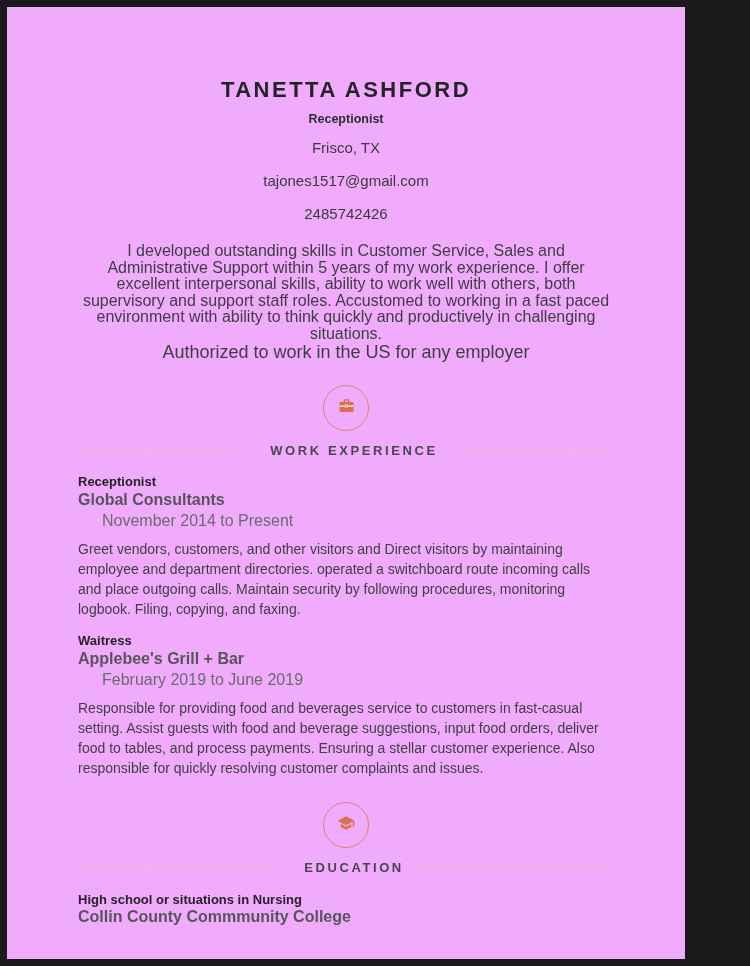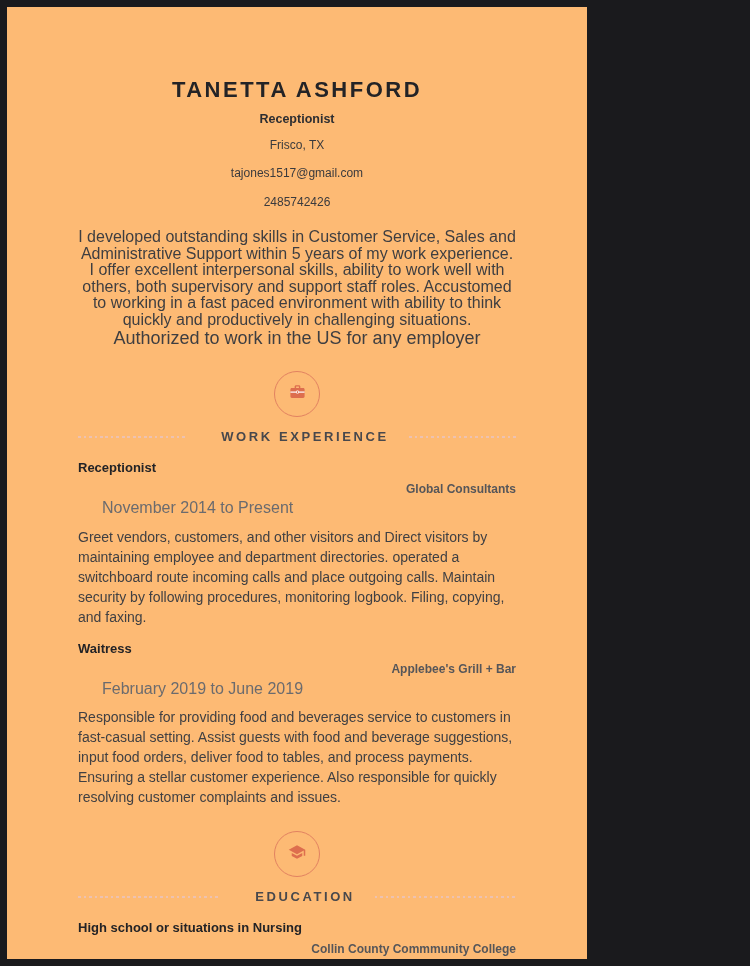--- a/index.html
+++ b/index.html
@@ -6,22 +6,22 @@
   html, body { width: 750px; height: 966px; }
   body {
     background: #1a1a1d;
     font-family: "Liberation Sans", sans-serif;
     position: relative;
     overflow: hidden;
   }
   .page {
     position: absolute;
     top: 7px; left: 7px;
-    width: 580px; height: 952px;
-    background: #fdba74;
+    width: 678px; height: 952px;
+    background: #f0abfc;
   }
   .content { padding: 0 71px; }
 
   
   .resume-header { text-align: center; }
   .candidate-name {
     margin-top: 72px;
     font-size: 22px;
     font-weight: bold;
     letter-spacing: 2.5px;
@@ -30,21 +30,21 @@
   }
   .candidate-role {
     margin-top: 12px;
     font-size: 12.5px;
     font-weight: bold;
     line-height: 1;
     color: #2e2e31;
   }
   .contact-line {
     margin-top: 10px;
-    font-size: 12px;
+    font-size: 15px;
     line-height: 1.55;
     color: #3a3a3d;
   }
   .summary {
     margin-top: 18px;
     font-size: 16px;
     line-height: 16.5px;
     color: #3e3e41;
     text-align: center;
   }
@@ -90,26 +90,25 @@
   
   .entries { margin-top: 16px; text-align: left; }
   .entry + .entry { margin-top: 14px; }
   .entry-title {
     font-size: 13px;
     font-weight: bold;
     line-height: 1.2;
     color: #232326;
   }
   .entry-org {
-    margin-top: 6px;
-    font-size: 12px;
+    margin-top: 0;
+    font-size: 16px;
     font-weight: bold;
     line-height: 1.2;
     color: #565659;
-    text-align: right;
   }
   .entry-dates {
     margin-top: 2px;
     font-size: 16px;
     line-height: 1.2;
     color: #6b6b6e;
     margin-left: 24px;
   }
   .entry-desc {
     margin-top: 9px;

